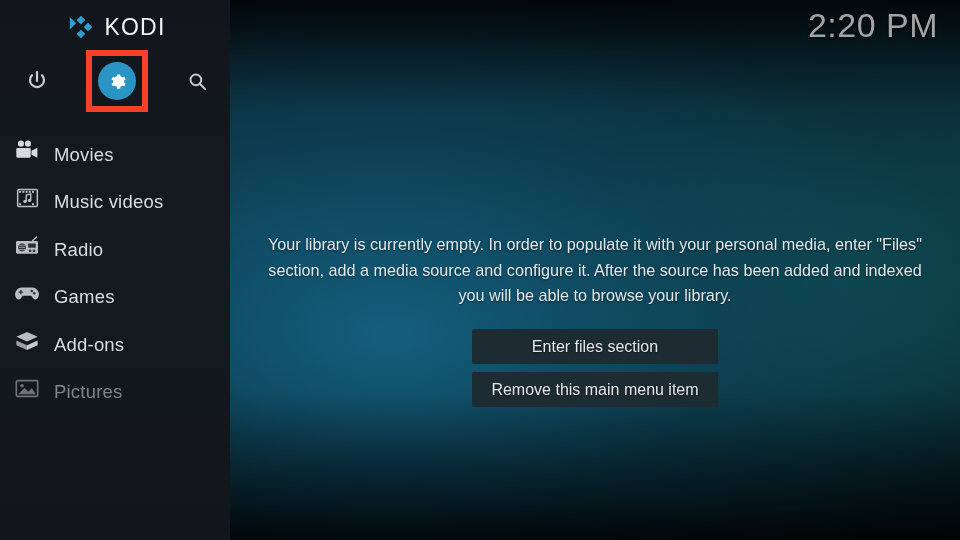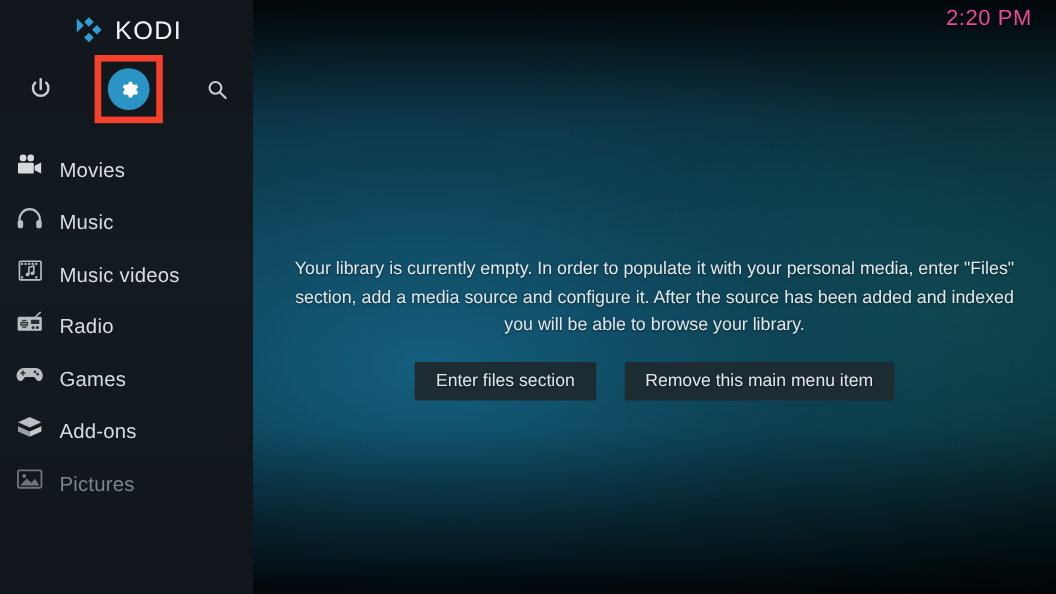--- a/index.html
+++ b/index.html
@@ -109,22 +109,22 @@
     font-weight:400;
     letter-spacing:0.2px;
     white-space:nowrap;
   }
   .menu-item.dim .menu-label { color:#7e858a; }
   .menu-item.dim .menu-icon svg { opacity:0.55; }
 
   
   .clock {
     position:absolute; right:22px; top:6px;
-    color:#ec4899;
-    font-size:20px;
+    color:#a3a3a3;
+    font-size:34px;
     font-weight:300;
     letter-spacing:0.5px;
     text-shadow:0 1px 3px rgba(0,0,0,0.6);
   }
 
   
   .content {
     position:absolute;
     left:230px; top:0;
     width:730px; height:540px;
@@ -136,21 +136,22 @@
     margin-top:232px;
     text-align:center;
     color:#e3e8ea;
     font-size:16.2px;
     line-height:25.5px;
     text-shadow:0 1px 2px rgba(0,0,0,0.5);
   }
   .btn-row {
     margin-top:20px;
     display:flex;
-    gap:26px;
+    gap:8px;
+    flex-direction:column;
   }
   .btn {
     background:#1d2b33;
     color:#e2e7ea;
     font-size:16px;
     padding:0 19px;
     height:35px;
     line-height:35px;
     border:none;
     border-radius:2px;
@@ -220,30 +221,20 @@
             <circle cx="7.5" cy="3.6" r="3.3" fill="#d6dade"></circle>
             <circle cx="15.0" cy="3.6" r="3.3" fill="#d6dade"></circle>
             <rect x="2.5" y="8.2" width="15.5" height="10.5" rx="1.2" fill="#d6dade"></rect>
             <path d="M18.8 11.2 L25.2 8.0 L25.2 18.9 L18.8 15.7 Z" fill="#d6dade"></path>
           </svg>
         </span>
         <span class="menu-label">Movies</span>
       </div>
 
 
-      <div class="menu-item">
-        <span class="menu-icon">
-          <svg viewBox="0 0 28 22" width="26" height="21" aria-hidden="true">
-            <path d="M4 15 V12 A10 10 0 0 1 24 12 V15" stroke="#b9bec2" stroke-width="2.1" fill="none" stroke-linecap="round"></path>
-            <rect x="2.2" y="12.6" width="5.4" height="8.2" rx="2.6" fill="#b9bec2"></rect>
-            <rect x="20.4" y="12.6" width="5.4" height="8.2" rx="2.6" fill="#b9bec2"></rect>
-          </svg>
-        </span>
-        <span class="menu-label">Music</span>
-      </div>
 
       <div class="menu-item">
         <span class="menu-icon">
           <svg viewBox="0 0 28 24" width="25" height="22" aria-hidden="true">
             <rect x="3" y="2.5" width="22" height="19" rx="1.2" stroke="#b9bec2" stroke-width="1.7" fill="none"></rect>
             <rect x="4.6" y="4" width="2.2" height="2.2" fill="#b9bec2"></rect>
             <rect x="8.2" y="4" width="2.2" height="2.2" fill="#b9bec2"></rect>
             <rect x="11.8" y="4" width="2.2" height="2.2" fill="#b9bec2"></rect>
             <rect x="15.4" y="4" width="2.2" height="2.2" fill="#b9bec2"></rect>
             <rect x="19.0" y="4" width="2.2" height="2.2" fill="#b9bec2"></rect>

